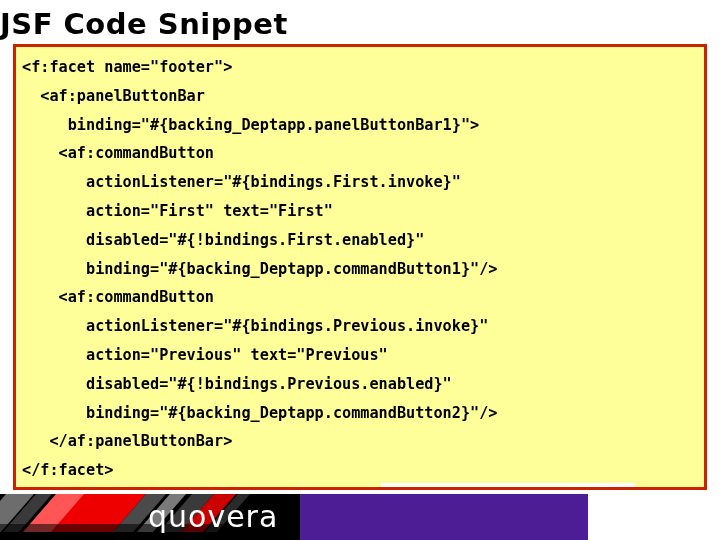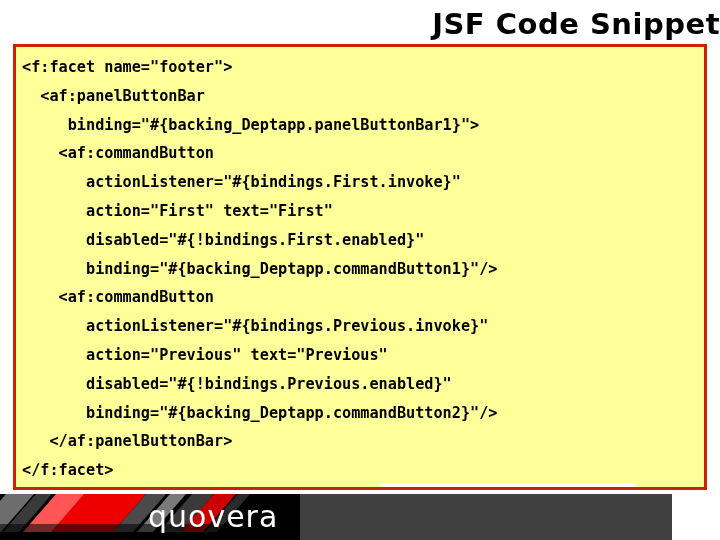--- a/index.html
+++ b/index.html
@@ -14,21 +14,21 @@
     overflow: hidden;
     font-family: "Liberation Sans", sans-serif;
   }
 
   
   #slide-title {
     position: absolute;
     left: 0;
     top: 6px;
     width: 720px;
-    text-align: right;
+    text-align: left;
     font-family: "DejaVu Sans", sans-serif;
     font-weight: bold;
     font-size: 29px;
     letter-spacing: 0.5px;
     color: #000000;
     line-height: 36px;
     white-space: nowrap;
   }
 
   
@@ -75,23 +75,23 @@
     align-items: center;
     justify-content: center;
     gap: 12px;
   }
 
   
   #footer-bar {
     position: absolute;
     left: 0;
     top: 494px;
-    width: 672px;
+    width: 588px;
     height: 46px;
-    background: #404040;
+    background: #4c1d95;
     overflow: hidden;
   }
   #footer-stripes {
     position: absolute;
     left: 0;
     top: 0;
     width: 300px;
     height: 46px;
     overflow: hidden;
   }

